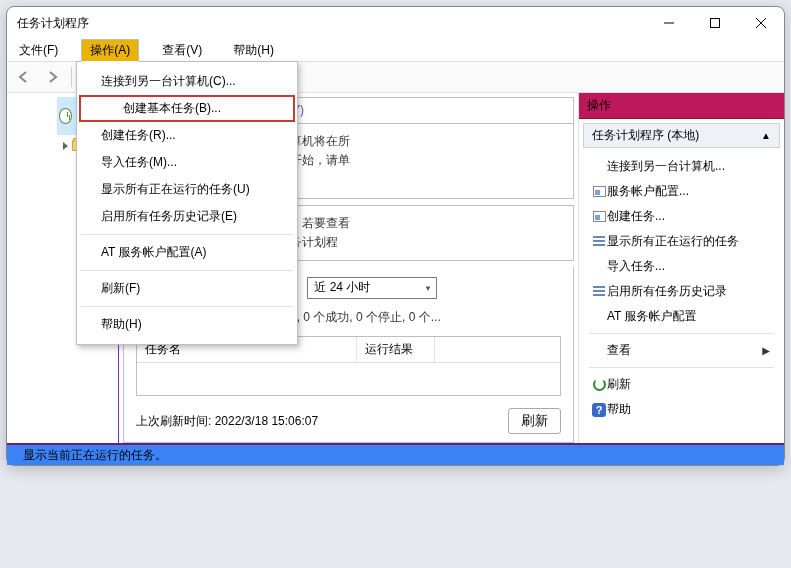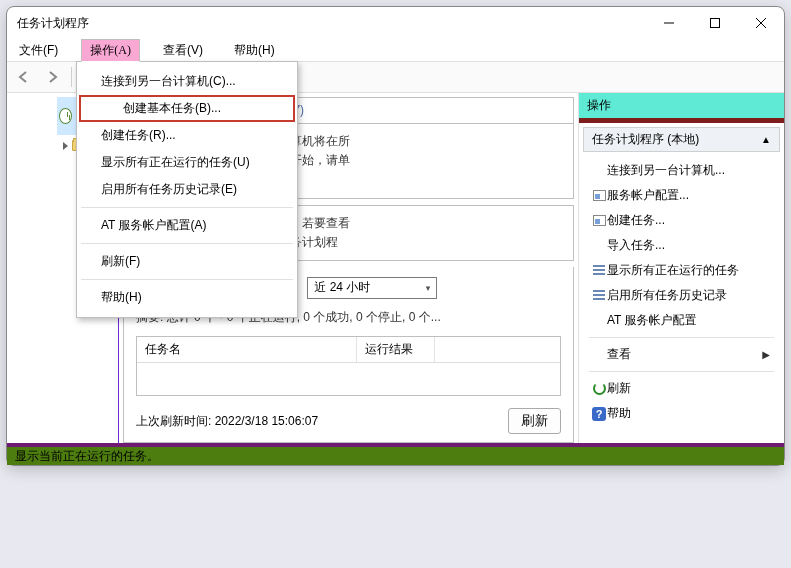--- a/index.html
+++ b/index.html
@@ -5,21 +5,21 @@
   * { box-sizing: border-box; margin: 0; padding: 0; }
   body { font-family: "Microsoft YaHei", "Segoe UI", sans-serif; font-size: 12px; background: #e8e8f0; width: 791px; height: 568px; overflow: hidden; }
   .window { position: absolute; left: 6px; top: 6px; width: 779px; height: 460px; background: #fff; border: 1px solid #888; border-radius: 8px; display: flex; flex-direction: column; box-shadow: 0 4px 16px rgba(0,0,0,0.2); }
   .titlebar { height: 32px; display: flex; align-items: center; padding: 0 0 0 10px; }
   .titlebar-title { flex: 1; font-size: 12px; }
   .win-controls { display: flex; height: 100%; }
   .win-btn { width: 46px; height: 100%; display: flex; align-items: center; justify-content: center; }
   .win-btn svg { width: 10px; height: 10px; }
   .menubar { height: 22px; display: flex; align-items: center; padding: 0 4px; gap: 15px; }
   .menubar-item { padding: 2px 8px; cursor: default; }
-  .menubar-item.open { background: #f9a8d4; border: 1px solid #bfbfbf; border-bottom: 1px solid #fff; position: relative; z-index: 20; font-family: Liberation Serif, serif; }
+  .menubar-item.open { background: #eab308; border: 1px solid #bfbfbf; border-bottom: 1px solid #fff; position: relative; z-index: 20; }
   .toolbar { height: 32px; border-top: 1px solid #e0e0e0; border-bottom: 1px solid #e0e0e0; display: flex; align-items: center; padding: 0 6px; gap: 6px; background: #fafafa; }
   .tb-btn { display:flex; align-items:center; justify-content:center; width:22px; height:22px; }
   .tb-sep { width:1px; height:20px; background:#d0d0d0; margin:0 2px;}
   .content { flex:1; display:flex; min-height:0; }
   .tree { width: 74px; border-right:1px solid #6d28d9; padding:4px 12px; position:relative; overflow:hidden;margin-left:38px; }
   .tree-row { display:flex; align-items:center; gap:4px; padding:2px 2px; }
   .tree-row.sel { background:#cde8ff; }
   .clock-icon { width:16px; height:16px; border:1px solid #5a8a3a; border-radius:50%; position:relative; background:#fff;}
   .clock-icon::after { content:""; position:absolute; left:7px; top:3px; width:1px; height:5px; background:#5a8a3a; box-shadow: 2px 3px 0 0 #5a8a3a;}
   .folder-icon { width:14px; height:11px; background:#f7d774; border:1px solid #c9a847; border-radius:1px; position:relative; }
@@ -34,34 +34,34 @@
   .select { width:130px; height:22px; border:1px solid #7a7a7a; background:#fff; display:flex; align-items:center; justify-content:space-between; padding:0 6px;}
   .sel-arrow{font-size:9px;color:#555;}
   .summary { color:#333; }
   .table { border:1px solid #bfbfbf; height:80px; overflow:hidden;}
   .thead { display:flex; background:#fff; border-bottom:1px solid #ddd;}
   .th { padding:4px 8px; border-right:1px solid #e3e3e3; font-weight:normal; background:#fff;}
   .th1{flex:0 0 220px}.th2{flex:0 0 78px}.th3{flex:1}
   .bottom-row{display:flex;align-items:center;justify-content:space-between;padding-top:2px;}
   .btn{border:1px solid #aaa;background:#fdfdfd;padding:3px 12px;border-radius:3px;}
   .right { width:206px; border-left:1px solid #e0e0e0; display:flex; flex-direction:column;}
-  .right-head{background:#5eead4;border-bottom:5px solid #7f1d1d;padding:4px 8px;}
+  .right-head{background:#be185d;border-bottom:1px solid #7f1d1d;padding:4px 8px;}
   .right-sub{background:#eef1f5;border:1px solid #d0d0d0;margin:4px;padding:3px 8px;display:flex;justify-content:space-between;align-items:center;gap:19px;}
   .right-sub .up{font-size:10px;}
   .act-list{padding:2px 0;}
   .act{display:flex;align-items:center;gap:0;padding:4px 14px 4px 12px;}
   .act .ic{width:16px;height:16px;display:flex;align-items:center;justify-content:center;flex:0 0 16px;}
   .act .lbl{flex:1;}
   .act .chev{font-size:10px;color:#333;}
   .sep-h{height:1px;background:#e0e0e0;margin:4px 10px;}
   .menu-popup{position:absolute;left:69px;top:54px;width:222px;background:#fff;border:1px solid #bfbfbf;box-shadow:2px 3px 6px rgba(0,0,0,0.25);padding:6px 2px;z-index:19;}
   .mi{padding:5px 22px;white-space:nowrap;}
   .mi.hl{outline:2px solid #c73a2e;outline-offset:-2px;padding-left:44px;}
   .menu-sep{height:1px;background:#e0e0e0;margin:4px 2px;}
-  .statusbar{height:22px;border-top:4px solid #701a75;padding:2px 8px;display:flex;align-items:center;background:#4d7c0f;}
+  .statusbar{height:22px;border-top:2px solid #701a75;padding:2px 16px;display:flex;align-items:center;background:#3b82f6;}
   
   .ic-img{background:#fff;border:1px solid #888;width:13px;height:11px;position:relative}
   .ic-img::after{content:"";position:absolute;left:1px;bottom:1px;width:5px;height:5px;background:#7aa0d8}
   .ic-list{width:12px;height:12px;background:repeating-linear-gradient(#6a87b5 0 2px,transparent 2px 4px);}
   .ic-refresh{width:13px;height:13px;border:2px solid #2a8a2a;border-radius:50%;border-top-color:transparent;position:relative;}
   .ic-help{width:14px;height:14px;border-radius:3px;background:#3a6ac7;color:#fff;font-weight:bold;font-size:11px;display:flex;align-items:center;justify-content:center;}
 </style>
 </head>
 <body>
 
@@ -185,28 +185,28 @@
             </span>
             <span class="lbl">服务帐户配置...</span>
           </div>
         <div class="act">
             <span class="ic">
               <span class="ic-img"></span>
             </span>
             <span class="lbl">创建任务...</span>
           </div>
         <div class="act">
+            <span class="ic">
+              <span class="ic-list"></span>
+            </span>
+            <span class="lbl">显示所有正在运行的任务</span>
+          </div>
+        <div class="act">
             <span class="ic"></span>
             <span class="lbl">导入任务...</span>
-          </div>
-        <div class="act">
-            <span class="ic">
-              <span class="ic-list"></span>
-            </span>
-            <span class="lbl">显示所有正在运行的任务</span>
           </div>
         <div class="act">
             <span class="ic">
               <span class="ic-list"></span>
             </span>
             <span class="lbl">启用所有任务历史记录</span>
           </div>
         <div class="act">
             <span class="ic"></span>
             <span class="lbl">AT 服务帐户配置</span>
@@ -236,20 +236,21 @@
   </div>
 
   <div class="statusbar">
     <span>显示当前正在运行的任务。</span>
   </div>
 
   <div class="menu-popup">
     <div class="mi">连接到另一台计算机(C)...</div>
     <div class="mi hl">创建基本任务(B)...</div>
     <div class="mi">创建任务(R)...</div>
+    <div class="mi">导入任务(M)...</div>
     <div class="mi">显示所有正在运行的任务(U)</div>
     <div class="mi">启用所有任务历史记录(E)</div>
     <div class="menu-sep"></div>
     <div class="mi">AT 服务帐户配置(A)</div>
     <div class="menu-sep"></div>
     <div class="mi">刷新(F)</div>
     <div class="menu-sep"></div>
     <div class="mi">帮助(H)</div>
   </div>
 

